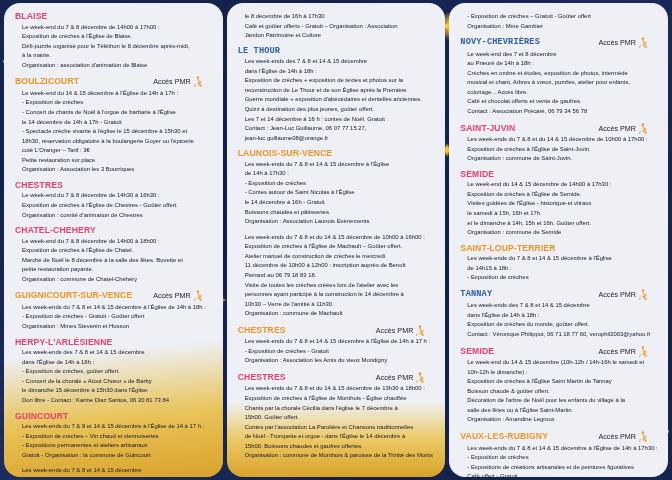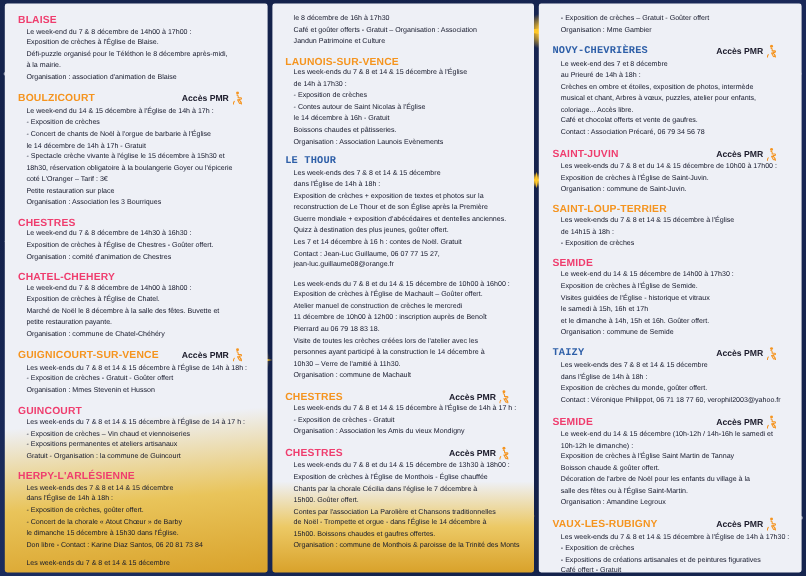--- a/index.html
+++ b/index.html
@@ -31,21 +31,21 @@
   }
   .sparkle::before { width: 100%; height: 14%; clip-path: polygon(0 50%, 42% 0, 58% 0, 100% 50%, 58% 100%, 42% 100%); }
   .sparkle::after  { width: 14%; height: 100%; clip-path: polygon(50% 0, 100% 42%, 100% 58%, 50% 100%, 0 58%, 0 42%); }
 
   
   .page { position: relative; width: 672px; height: 480px; display: flex; gap: 4px; padding: 3px 4px; }
   .column {
     position: relative;
     width: 221px;
     background: #eef0f6;
-    border-radius: 2px;
+    border-radius: 16px;
     padding: 9px 9px 6px 11px;
     overflow: hidden;
   }
   .column.gold {
     background: linear-gradient(175deg, #eef0f6 0%, #eef0f6 72%, #e9c45a 86%, #d9a22b 100%);
   }
   .column.gold-tall {
     background: linear-gradient(180deg, #eef0f6 0%, #eef0f6 84%, #ecc965 92%, #d9a22b 100%);
   }
 
@@ -59,21 +59,21 @@
     line-height: 1.05; white-space: nowrap;
   }
   .town.pink   { color: #ef3d6e; }
   .town.orange { color: #f5941f; }
   .town.blue   { color: #2e5fa8; font-family: Liberation Mono, monospace; }
 
   .pmr {
     display: flex; align-items: center; gap: 3px;
     margin-right: 10px;
   }
-  .pmr-label { font-size: 7.2px; font-weight: bold; color: #1b1b2b; white-space: nowrap; }
+  .pmr-label { font-size: 7.2px; font-weight: normal; color: #1b1b2b; white-space: nowrap; }
   .pmr-icon  { width: 10px; height: 11px; display: block; }
 
   .lines { padding-left: 7px; }
   .line {
     font-size: 5.9px;
     line-height: 1.62;
     color: #15182b;
     white-space: nowrap;
   }
 </style>
@@ -173,87 +173,87 @@
           </div>
         </div>
         <div class="lines">
           <div class="line">Les week-ends du 7 &amp; 8 et 14 &amp; 15 décembre à l'Église de 14h à 18h :</div>
           <div class="line">- Exposition de crèches - Gratuit - Goûter offert</div>
           <div class="line">Organisation : Mmes Stevenin et Husson</div>
         </div>
       </div>
       <div class="entry">
         <div class="entry-head">
-          <div class="town pink">GUINCOURT</div>
-        </div>
-        <div class="lines">
-          <div class="line">Les week-ends du 7 &amp; 8 et 14 &amp; 15 décembre à l'Église de 14 à 17 h :</div>
-          <div class="line">- Exposition de crèches – Vin chaud et viennoiseries</div>
-          <div class="line">- Expositions permanentes et ateliers artisanaux</div>
-          <div class="line">Gratuit - Organisation : la commune de Guincourt</div>
-        </div>
-      </div>
-      <div class="entry">
-        <div class="entry-head">
           <div class="town pink">HERPY-L'ARLÉSIENNE</div>
         </div>
         <div class="lines">
           <div class="line">Les week-ends des 7 &amp; 8 et 14 &amp; 15 décembre</div>
           <div class="line">dans l'Église de 14h à 18h :</div>
           <div class="line">- Exposition de crèches, goûter offert.</div>
           <div class="line">- Concert de la chorale « Atout Chœur » de Barby</div>
           <div class="line">le dimanche 15 décembre à 15h30 dans l'Église.</div>
           <div class="line">Don libre - Contact : Karine Diaz Santos, 06 20 81 73 84</div>
         </div>
       </div>
       <div class="entry">
+        <div class="entry-head">
+          <div class="town pink">GUINCOURT</div>
+        </div>
+        <div class="lines">
+          <div class="line">Les week-ends du 7 &amp; 8 et 14 &amp; 15 décembre à l'Église de 14 à 17 h :</div>
+          <div class="line">- Exposition de crèches – Vin chaud et viennoiseries</div>
+          <div class="line">- Expositions permanentes et ateliers artisanaux</div>
+          <div class="line">Gratuit - Organisation : la commune de Guincourt</div>
+        </div>
+      </div>
+      <div class="entry">
         <div class="lines">
           <div class="line">Les week-ends du 7 &amp; 8 et 14 &amp; 15 décembre</div>
         </div>
       </div>
     </div>
     <div class="column gold-tall">
       <div class="entry">
         <div class="lines">
           <div class="line">le 8 décembre de 16h à 17h30</div>
           <div class="line">Café et goûter offerts - Gratuit – Organisation : Association</div>
           <div class="line">Jandun Patrimoine et Culture</div>
-        </div>
-      </div>
-      <div class="entry">
-        <div class="entry-head">
-          <div class="town orange">LAUNOIS-SUR-VENCE</div>
-        </div>
-        <div class="lines">
-          <div class="line">Les week-ends du 7 &amp; 8 et 14 &amp; 15 décembre à l'Église</div>
-          <div class="line">de 14h à 17h30 :</div>
-          <div class="line">- Exposition de crèches</div>
-          <div class="line">- Contes autour de Saint Nicolas à l'Église</div>
-          <div class="line">le 14 décembre à 16h - Gratuit</div>
-          <div class="line">Boissons chaudes et pâtisseries.</div>
-          <div class="line">Organisation : Association Launois Evènements</div>
         </div>
       </div>
       <div class="entry">
         <div class="entry-head">
           <div class="town blue">LE THOUR</div>
         </div>
         <div class="lines">
           <div class="line">Les week-ends des 7 &amp; 8 et 14 &amp; 15 décembre</div>
           <div class="line">dans l'Église de 14h à 18h :</div>
           <div class="line">Exposition de crèches + exposition de textes et photos sur la</div>
           <div class="line">reconstruction de Le Thour et de son Église après la Première</div>
           <div class="line">Guerre mondiale + exposition d'abécédaires et dentelles anciennes.</div>
           <div class="line">Quizz à destination des plus jeunes, goûter offert.</div>
           <div class="line">Les 7 et 14 décembre à 16 h : contes de Noël. Gratuit</div>
           <div class="line">Contact : Jean-Luc Guillaume, 06 07 77 15 27,</div>
           <div class="line">jean-luc.guillaume08@orange.fr</div>
         </div>
       </div>
       <div class="entry">
+        <div class="entry-head">
+          <div class="town orange">LAUNOIS-SUR-VENCE</div>
+        </div>
+        <div class="lines">
+          <div class="line">Les week-ends du 7 &amp; 8 et 14 &amp; 15 décembre à l'Église</div>
+          <div class="line">de 14h à 17h30 :</div>
+          <div class="line">- Exposition de crèches</div>
+          <div class="line">- Contes autour de Saint Nicolas à l'Église</div>
+          <div class="line">le 14 décembre à 16h - Gratuit</div>
+          <div class="line">Boissons chaudes et pâtisseries.</div>
+          <div class="line">Organisation : Association Launois Evènements</div>
+        </div>
+      </div>
+      <div class="entry">
         <div class="lines">
           <div class="line">Les week-ends du 7 &amp; 8 et du 14 &amp; 15 décembre de 10h00 à 16h00 :</div>
           <div class="line">Exposition de crèches à l'Église de Machault – Goûter offert.</div>
           <div class="line">Atelier manuel de construction de crèches le mercredi</div>
           <div class="line">11 décembre de 10h00 à 12h00 : inscription auprès de Benoît</div>
           <div class="line">Pierrard au 06 79 18 83 18.</div>
           <div class="line">Visite de toutes les crèches créées lors de l'atelier avec les</div>
           <div class="line">personnes ayant participé à la construction le 14 décembre à</div>
           <div class="line">10h30 – Verre de l'amitié à 11h30.</div>
           <div class="line">Organisation : commune de Machault</div>
@@ -339,44 +339,44 @@
           </div>
         </div>
         <div class="lines">
           <div class="line">Les week-ends du 7 &amp; 8 et du 14 &amp; 15 décembre de 10h00 à 17h00 :</div>
           <div class="line">Exposition de crèches à l'Église de Saint-Juvin.</div>
           <div class="line">Organisation : commune de Saint-Juvin.</div>
         </div>
       </div>
       <div class="entry">
         <div class="entry-head">
-          <div class="town orange">SAINT-LOUP-TERRIER</div>
-        </div>
-        <div class="lines">
-          <div class="line">Les week-ends du 7 &amp; 8 et 14 &amp; 15 décembre à l'Église</div>
-          <div class="line">de 14h15 à 18h :</div>
-          <div class="line">-  Exposition de crèches</div>
-        </div>
-      </div>
-      <div class="entry">
-        <div class="entry-head">
           <div class="town pink">SEMIDE</div>
         </div>
         <div class="lines">
           <div class="line">Le week-end du 14 &amp; 15 décembre de 14h00 à 17h30 :</div>
           <div class="line">Exposition de crèches à l'Église de Semide.</div>
           <div class="line">Visites guidées de l'Église - historique et vitraux</div>
           <div class="line">le samedi  à 15h, 16h et 17h</div>
           <div class="line">et le dimanche à 14h, 15h et 16h. Goûter offert.</div>
           <div class="line">Organisation : commune de Semide</div>
         </div>
       </div>
       <div class="entry">
         <div class="entry-head">
-          <div class="town blue">TAIZY</div>
+          <div class="town orange">SAINT-LOUP-TERRIER</div>
+        </div>
+        <div class="lines">
+          <div class="line">Les week-ends du 7 &amp; 8 et 14 &amp; 15 décembre à l'Église</div>
+          <div class="line">de 14h15 à 18h :</div>
+          <div class="line">-  Exposition de crèches</div>
+        </div>
+      </div>
+      <div class="entry">
+        <div class="entry-head">
+          <div class="town blue">TANNAY</div>
           <div class="pmr">
             <span class="pmr-label">Accès PMR</span>
             <svg viewBox="0 0 24 26" class="pmr-icon">
               <circle cx="9.5" cy="3.4" r="2.9" fill="#f5941f"></circle>
               <path d="M8.2 7.2c1.6 0 2.5 1 2.5 2.4v3.1h5.1c1 0 1.6.6 1.6 1.5s-.6 1.5-1.6 1.5h-3.4l3.6 6.1c.5.9.2 1.9-.7 2.3-.9.5-1.9.2-2.3-.7l-3.6-6.3a8 8 0 1 1-6.4 3.1" fill="none" stroke="#f5941f" stroke-width="2.1" stroke-linecap="round" stroke-linejoin="round"></path>
             </svg>
           </div>
         </div>
         <div class="lines">
           <div class="line">Les week-ends des 7 &amp; 8 et 14 &amp; 15 décembre</div>

